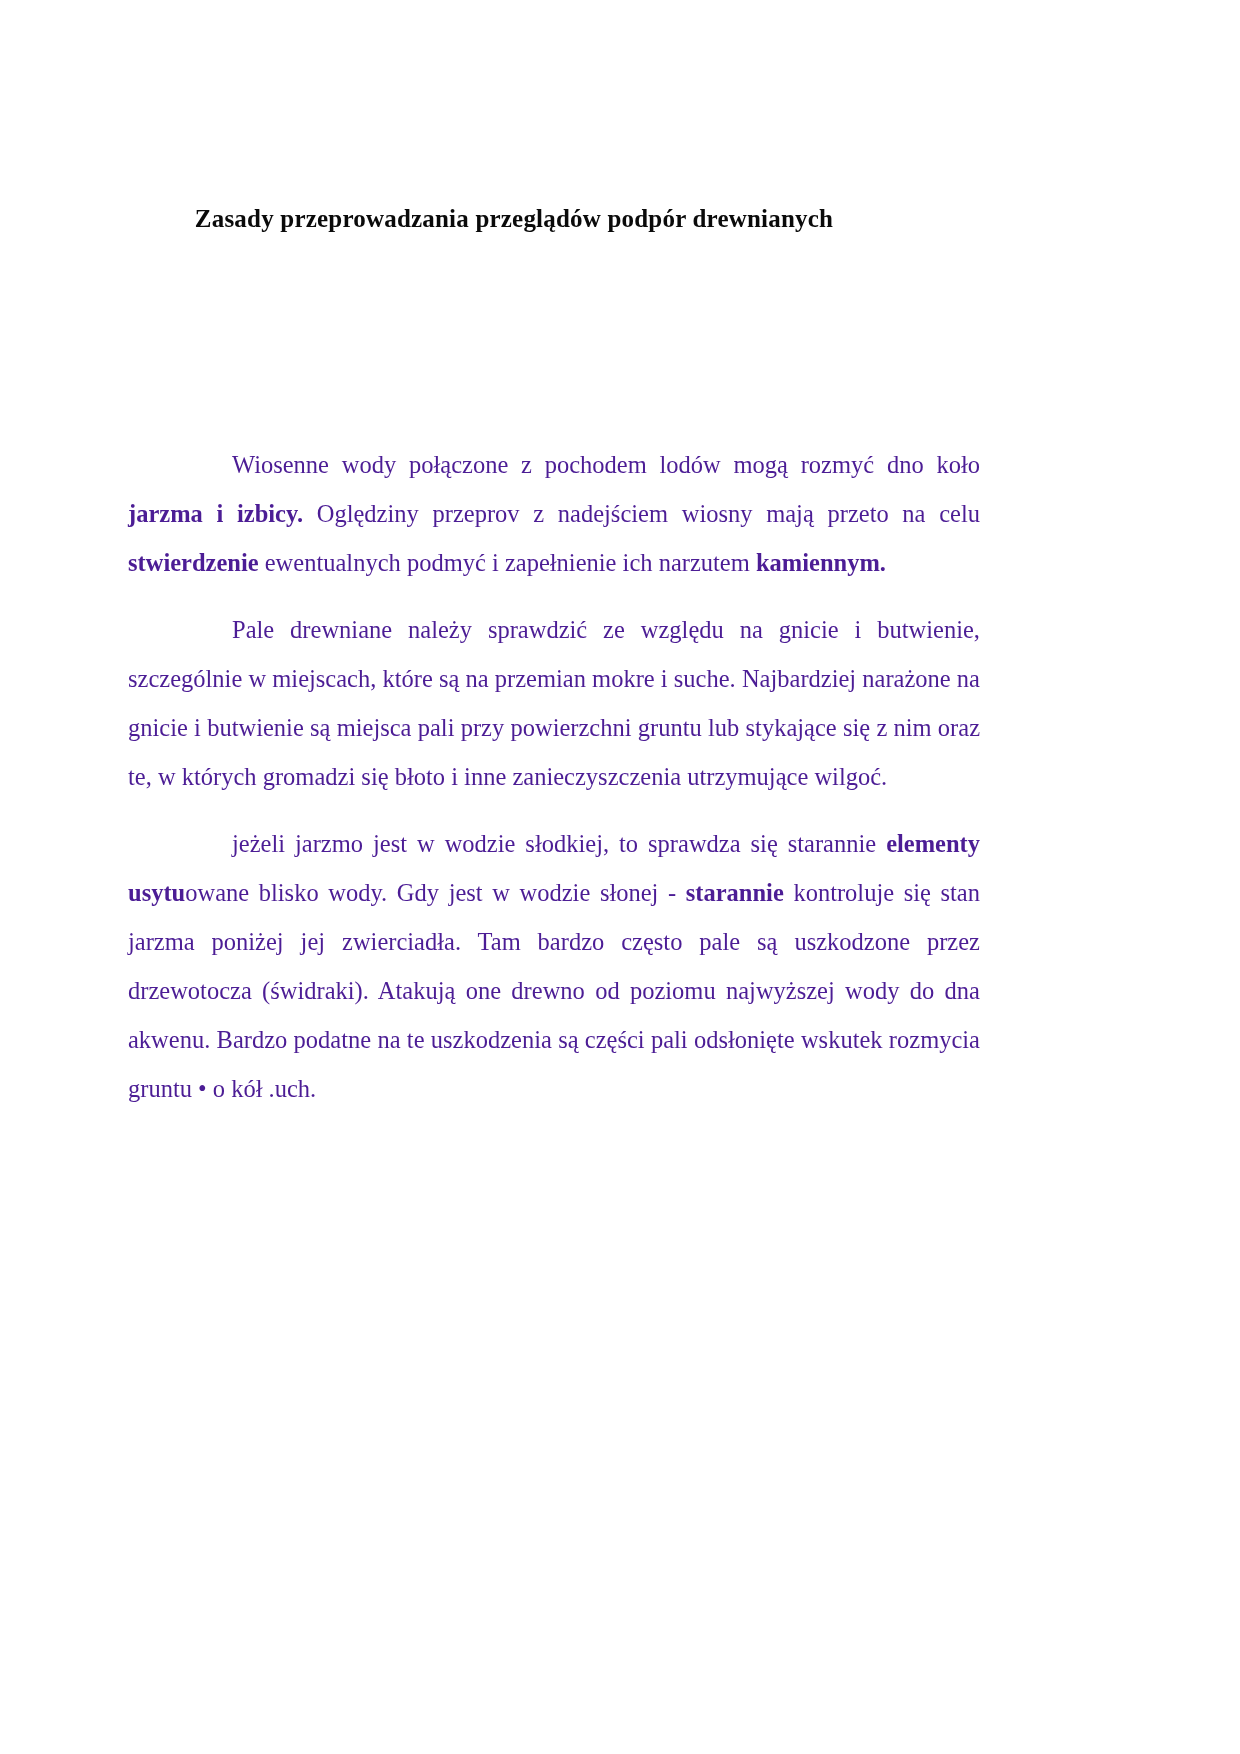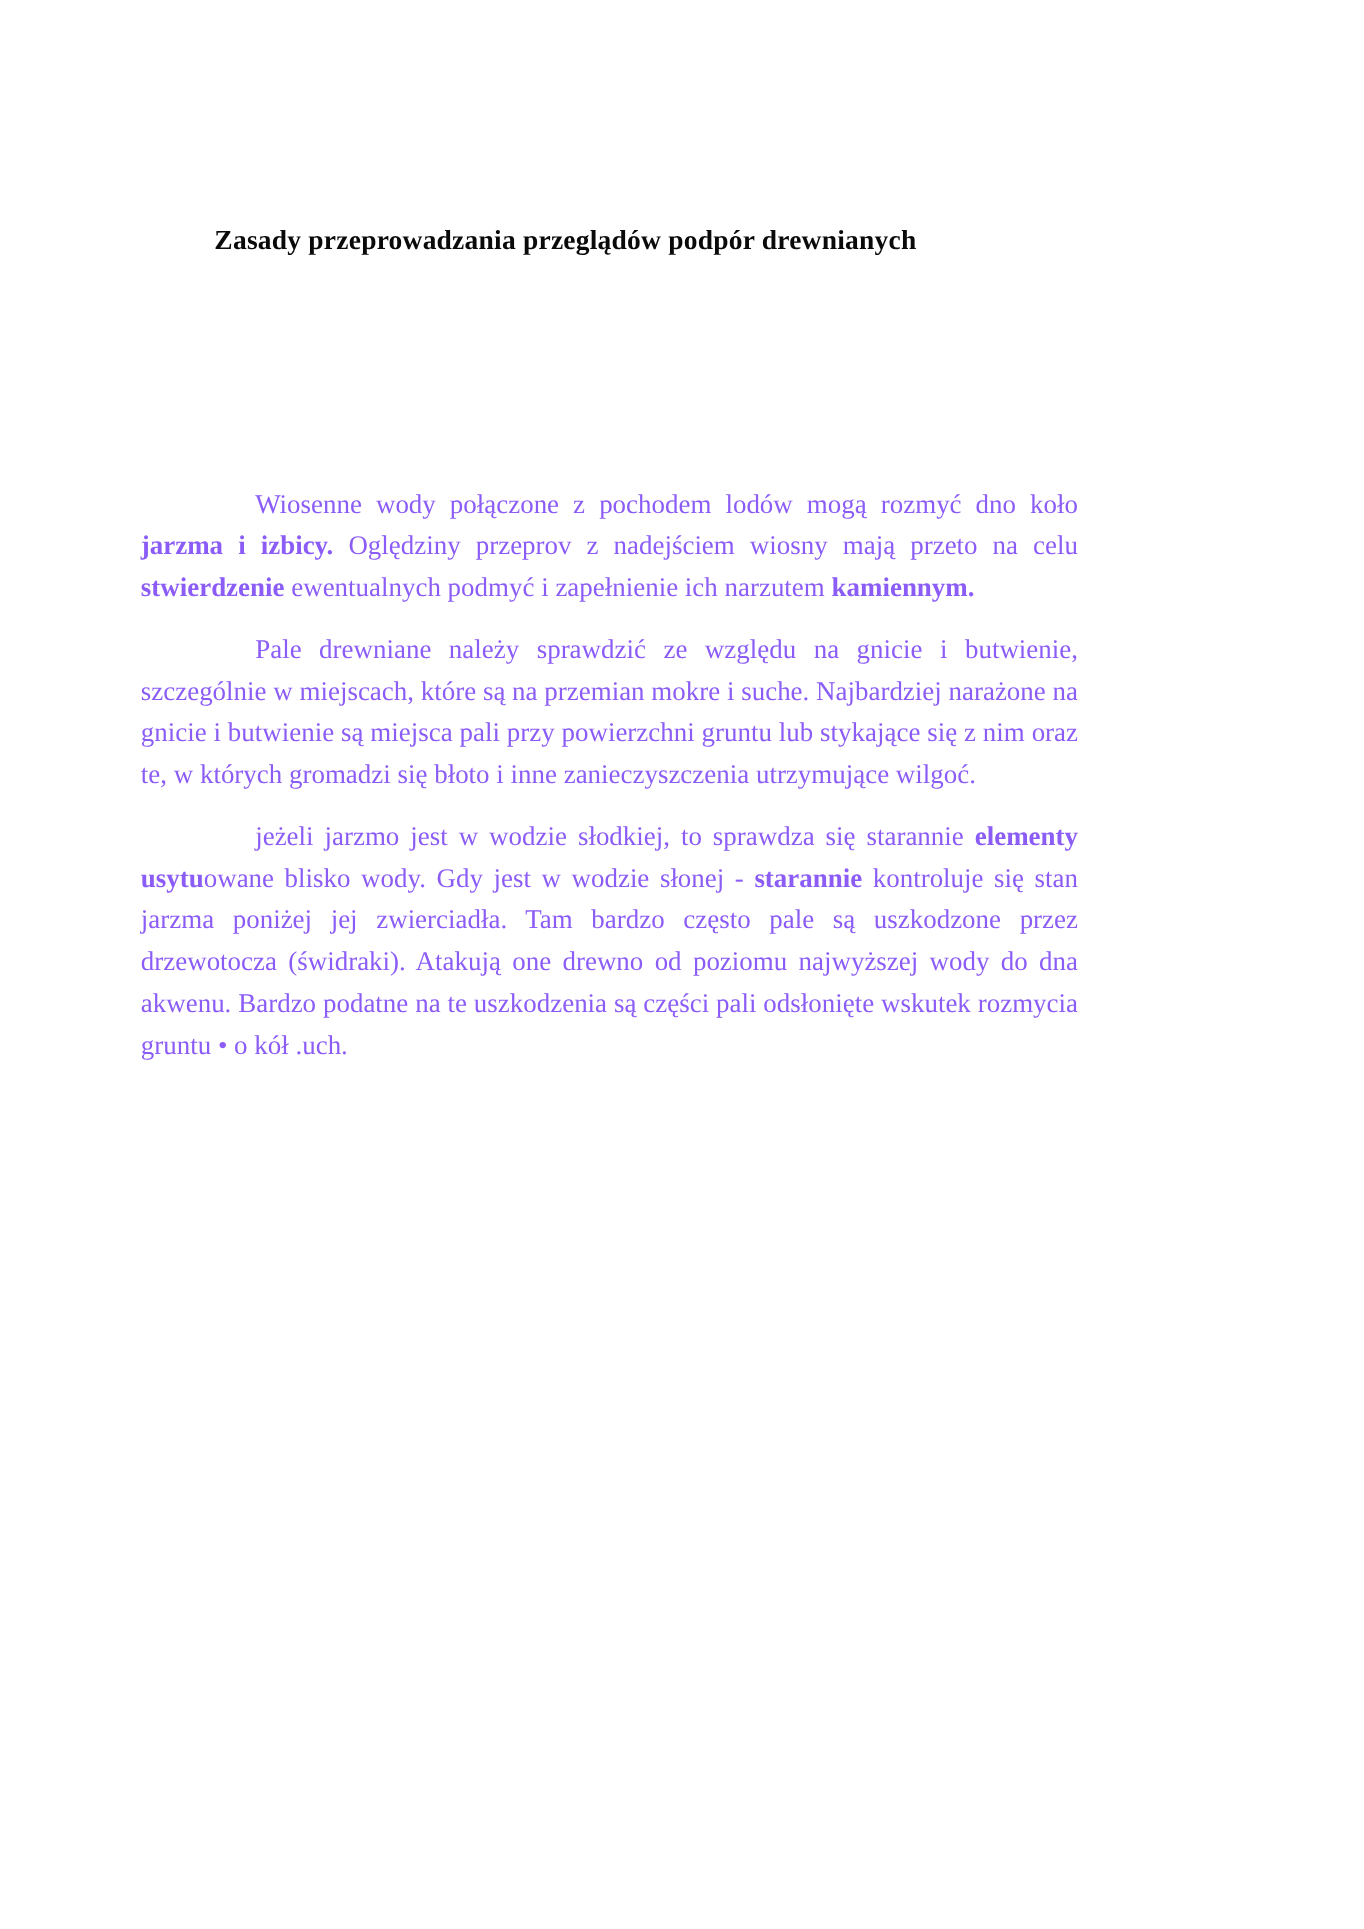--- a/index.html
+++ b/index.html
@@ -31,24 +31,24 @@
   }
   .body-block {
     position: absolute;
     top: 440px;
     left: 128px;
     width: 852px;
   }
   p.para {
     margin: 0 0 0 0;
     font-size: 24.5px;
-    line-height: 38px;
+    line-height: 49px;
     text-align: justify;
     text-justify: inter-word;
-    color: #8b5cf6;
+    color: #4c1d95;
   }
   p.para + p.para {
     margin-top: 18px;
   }
   p.indent {
     text-indent: 104px;
   }
   .b {
     font-weight: bold;
   }

